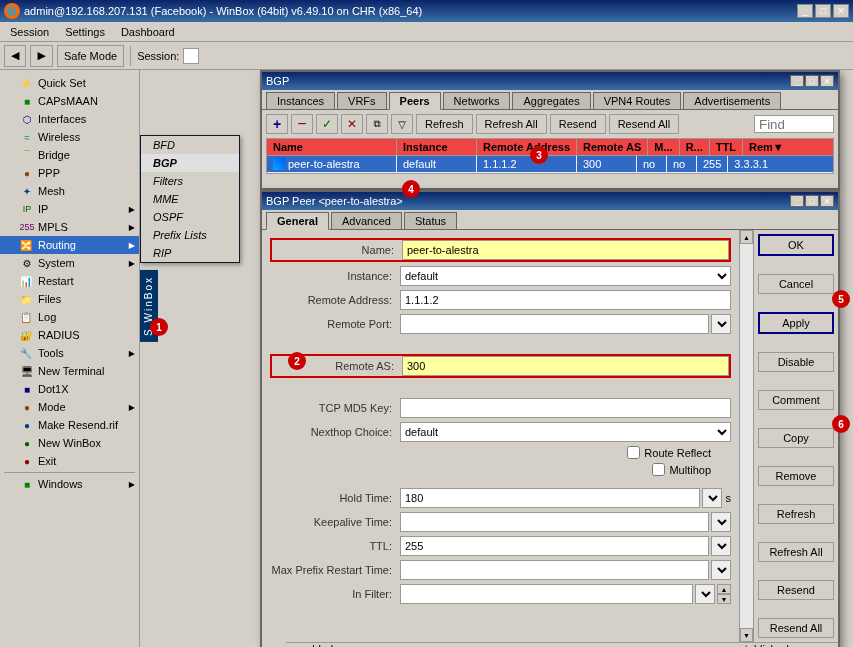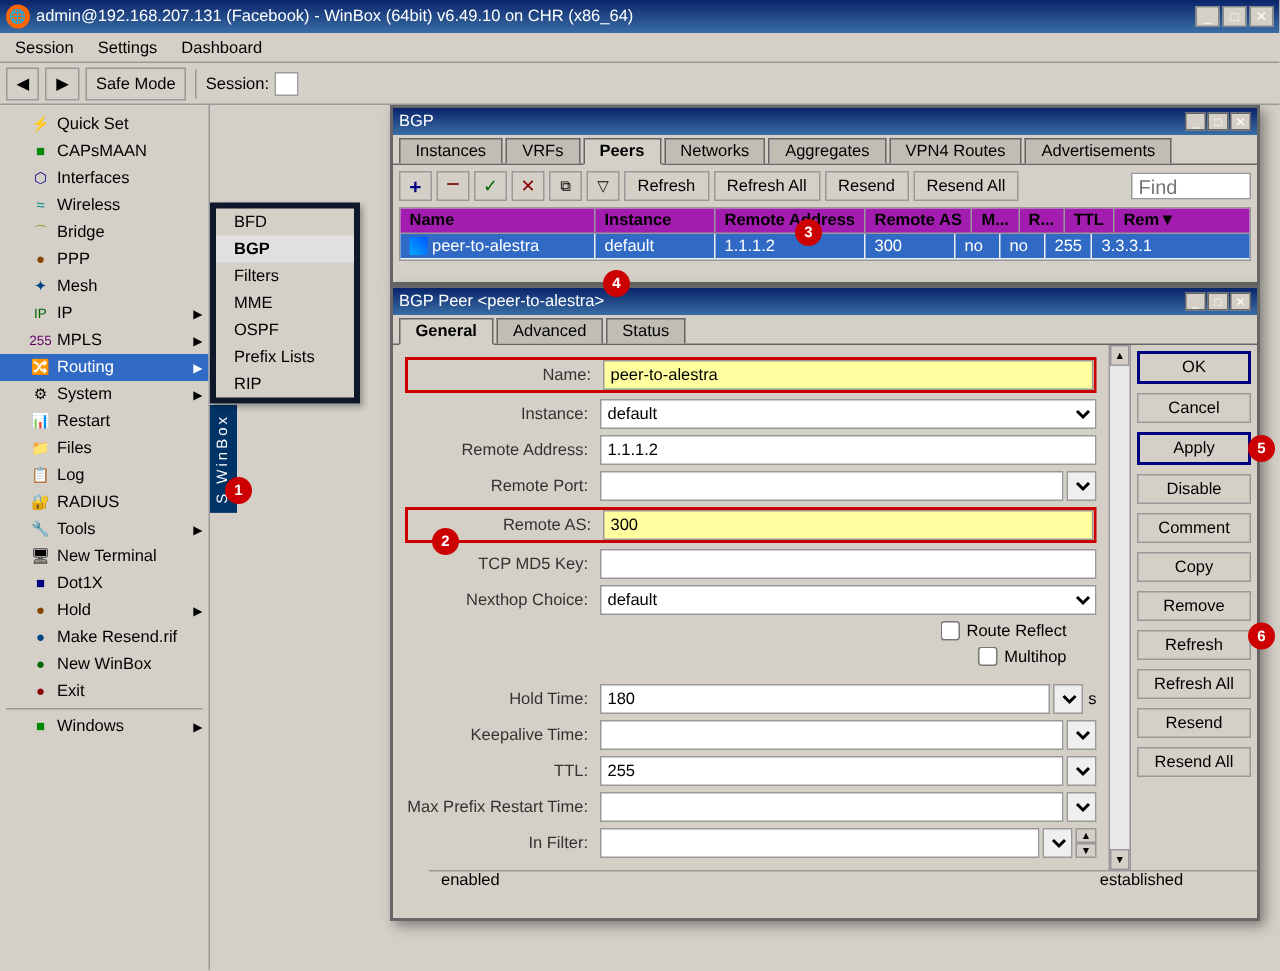--- a/index.html
+++ b/index.html
@@ -52,21 +52,21 @@
     
     .bgp-toolbar { padding: 4px; display: flex; align-items: center; gap: 3px; background: #d4d0c8; }
     .bgp-btn { width: 22px; height: 20px; border: 1px solid #999; background: #d4d0c8; cursor: pointer; display: flex; align-items: center; justify-content: center; font-size: 12px; }
     .bgp-btn.add { color: #000080; font-weight: bold; font-size: 14px; }
     .bgp-btn.remove { color: #800000; }
     .bgp-btn-text { padding: 2px 8px; border: 1px solid #999; background: #d4d0c8; cursor: pointer; font-size: 11px; height: 20px; display: flex; align-items: center; }
     .find-input { margin-left: auto; border: 1px solid #999; height: 18px; padding: 0 4px; width: 80px; background: white; }
 
     
     .table-container { border: 1px solid #999; margin: 0 4px 4px; background: white; }
-    .table-header { display: flex; background: #a21caf; border-bottom: 1px solid #999; }
+    .table-header { display: flex; background: #ef4444; border-bottom: 1px solid #999; }
     .table-col { padding: 2px 6px; border-right: 1px solid #999; font-weight: bold; font-size: 11px; min-width: 60px; cursor: pointer; user-select: none; }
     .table-col:last-child { border-right: none; }
     .table-row { display: flex; border-bottom: 1px solid #eee; }
     .table-cell { padding: 2px 6px; border-right: 1px solid #eee; font-size: 11px; min-width: 60px; overflow: hidden; white-space: nowrap; }
     .table-cell:last-child { border-right: none; }
     .table-row.selected { background: #316ac5; color: white; }
 
     
     .form-group { display: flex; align-items: center; margin: 4px 8px; }
     .form-label { width: 130px; text-align: right; padding-right: 8px; font-size: 11px; color: #333; }
@@ -185,21 +185,21 @@
     <div class="sidebar-item">
       <span class="icon">🖥</span>
       <span>New Terminal</span>
     </div>
     <div class="sidebar-item">
       <span class="icon" style="color:#000080;">■</span>
       <span>Dot1X</span>
     </div>
     <div class="sidebar-item">
       <span class="icon" style="color:#884400;">●</span>
-      <span>Hold</span>
+      <span>Mode</span>
       <span class="arrow">▶</span>
     </div>
     <div class="sidebar-item">
       <span class="icon" style="color:#004488;">●</span>
       <span>Make Resend.rif</span>
     </div>
     <div class="sidebar-item">
       <span class="icon" style="color:#006600;">●</span>
       <span>New WinBox</span>
     </div>
@@ -210,21 +210,21 @@
     <div class="sidebar-divider"></div>
     <div class="sidebar-item">
       <span class="icon" style="color:#008800;">■</span>
       <span>Windows</span>
       <span class="arrow">▶</span>
     </div>
   </div>
 
   <div class="content-area">
 
-    <div style="position:absolute; left:0; top:65px; background:#d4d0c8; border:4px solid #0f172a; min-width:100px; z-index:100; box-shadow:2px 2px 4px rgba(0,0,0,0.3);">
+    <div style="position:absolute; left:0; top:65px; background:#d4d0c8; border:1px solid #0f172a; min-width:100px; z-index:100; box-shadow:2px 2px 4px rgba(0,0,0,0.3);font-style:italic;">
       <div class="submenu-item">BFD</div>
       <div class="submenu-item active-sub" style="background:#e0e0e0;font-weight:bold;">BGP</div>
       <div class="submenu-item">Filters</div>
       <div class="submenu-item">MME</div>
       <div class="submenu-item">OSPF</div>
       <div class="submenu-item">Prefix Lists</div>
       <div class="submenu-item">RIP</div>
     </div>
 
     <div class="window" style="left:120px; top:0; width:580px; min-height:120px;">
@@ -324,21 +324,21 @@
             <label class="form-label">Remote Address:</label>
             <input class="form-input" value="1.1.1.2" style="flex: 1 1 0%; height: 20px; border: 1px solid rgb(153, 153, 153); padding: 0px 4px; font-size: 11px; background: white;">
           </div>
 
           <div class="form-group">
             <label class="form-label">Remote Port:</label>
             <input class="form-input" value="" style="flex: 1 1 0%; height: 20px; border: 1px solid rgb(153, 153, 153); padding: 0px 4px; font-size: 11px; background: white;">
             <select style="width:20px;height:20px;font-size:10px;border:1px solid #999;margin-left:2px;"><option>▼</option></select>
           </div>
 
-          <div class="form-group" style="border:2px solid #cc0000;margin:4px 8px;">
+          <div class="form-group" style="border:2px solid #cc0000;margin:20px 8px;">
             <label class="form-label">Remote AS:</label>
             <input class="form-input highlighted" value="300" style="flex: 1 1 0%; height: 20px; border: 1px solid rgb(153, 153, 153); padding: 0px 4px; font-size: 11px; background: rgb(255, 255, 160);">
           </div>
 
           <div class="form-group">
             <label class="form-label">TCP MD5 Key:</label>
             <input class="form-input" type="password" value="" style="flex: 1 1 0%; height: 20px; border: 1px solid rgb(153, 153, 153); padding: 0px 4px; font-size: 11px; background: white;">
           </div>
 
           <div class="form-group">
@@ -396,21 +396,21 @@
             </div>
           </div>
         </div>
 
         <div style="width:14px;background:#d4d0c8;border-left:1px solid #999;display:flex;flex-direction:column;">
           <div style="height:14px;border:1px solid #999;display:flex;align-items:center;justify-content:center;font-size:7px;cursor:pointer;">▲</div>
           <div style="flex:1;background:#e8e8e8;"></div>
           <div style="height:14px;border:1px solid #999;display:flex;align-items:center;justify-content:center;font-size:7px;cursor:pointer;">▼</div>
         </div>
 
-        <div style="width:85px;padding:4px;display:flex;flex-direction:column;gap:6px;border-left:1px solid #999;">
+        <div style="width:85px;padding:4px;display:flex;flex-direction:column;gap:18px;border-left:1px solid #999;">
           <button class="right-btn" style="background:#d4d0c8;border:2px solid #000080;">OK</button>
           <button class="right-btn">Cancel</button>
           <button class="right-btn" style="border:2px solid #000080;">Apply</button>
           <button class="right-btn">Disable</button>
           <button class="right-btn">Comment</button>
           <button class="right-btn">Copy</button>
           <button class="right-btn">Remove</button>
           <button class="right-btn">Refresh</button>
           <button class="right-btn">Refresh All</button>
           <button class="right-btn">Resend</button>

